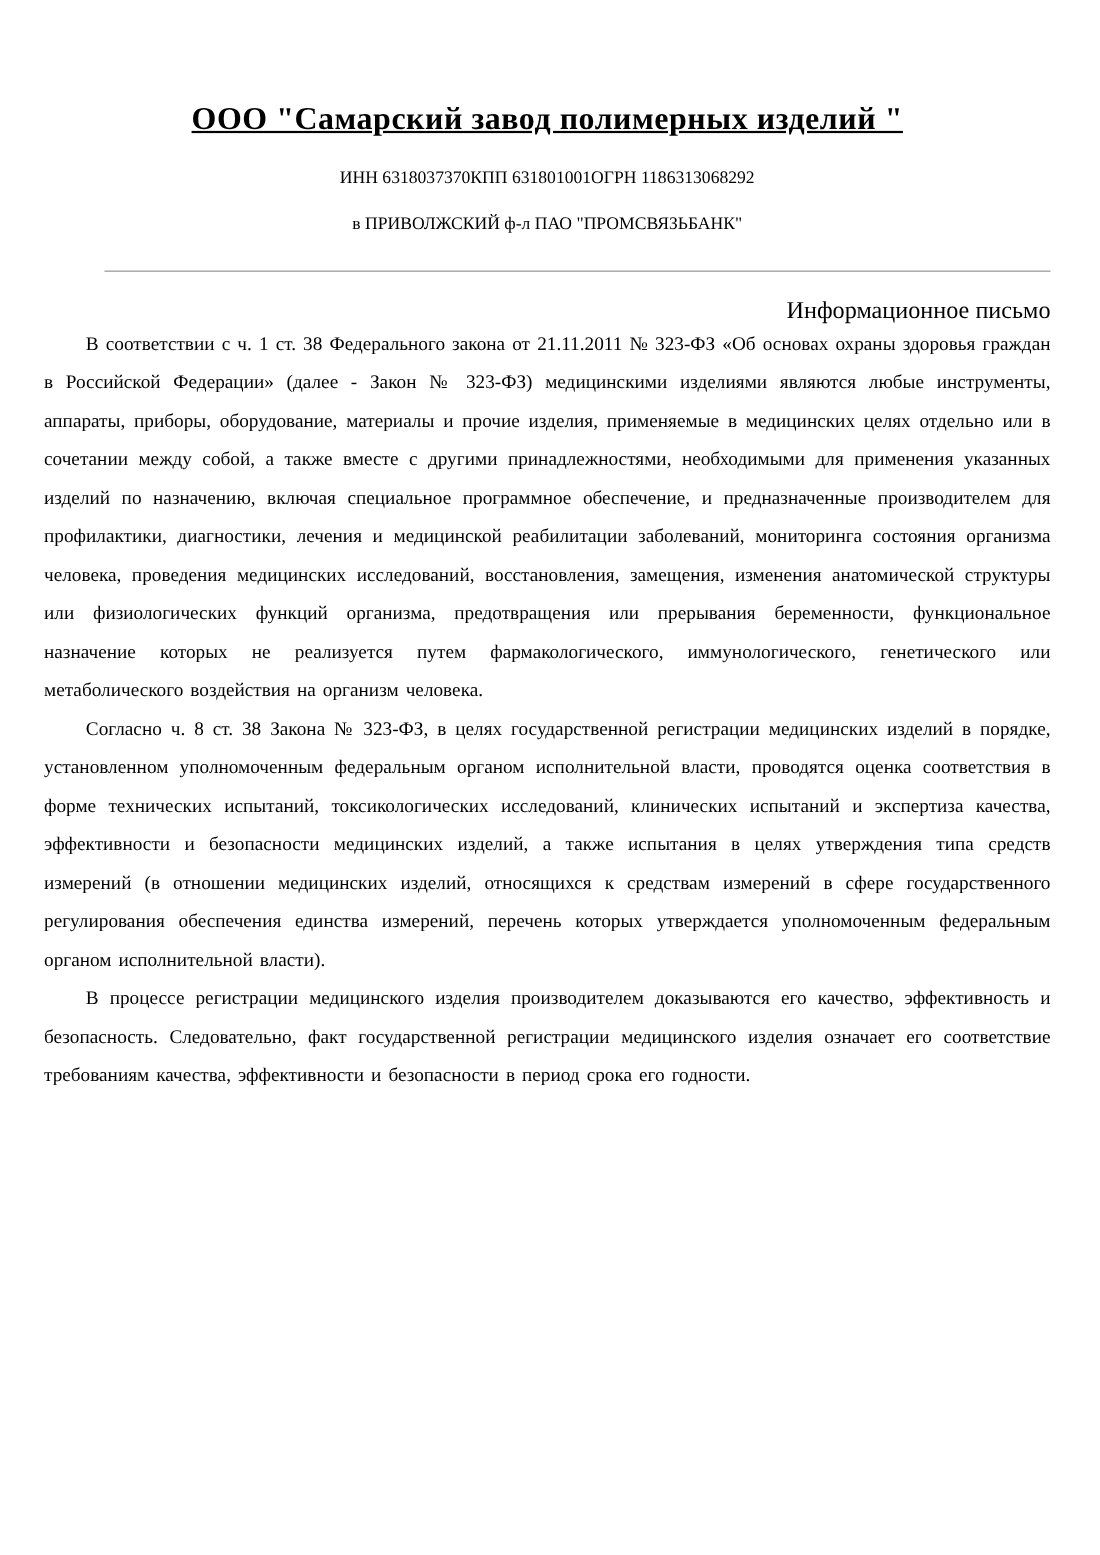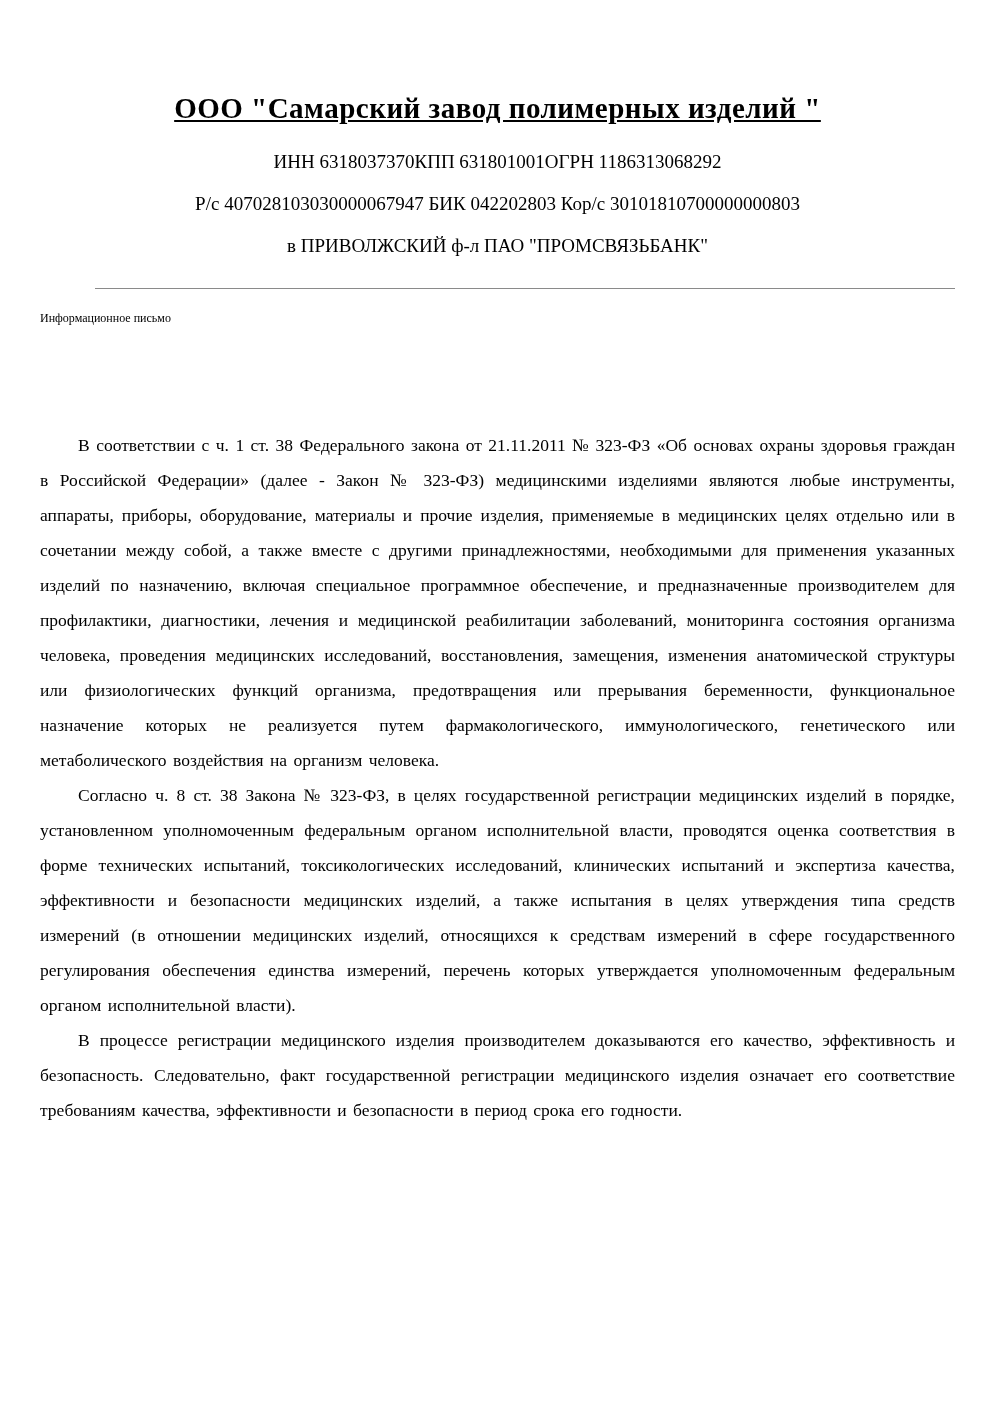--- a/index.html
+++ b/index.html
@@ -21,56 +21,55 @@
   .title {
     margin: 0 0 26px 0;
     text-align: center;
     font-size: 29px;
     font-weight: bold;
     text-decoration: underline;
     letter-spacing: 0.5px;
   }
   .hdr-line {
     text-align: center;
-    font-size: 19px;
+    font-size: 16px;
     line-height: 21px;
     margin-bottom: 21px;
   }
   .divider {
     border: none;
     border-top: 1px solid #8a8a8a;
     margin: 32px 0 0 55px;
     height: 0;
   }
   .doc-type {
-    font-size: 12px;
+    text-align: right;
+    font-size: 22px;
     margin-top: 22px;
   }
   .body-text {
-    margin-top: 102px;
     font-size: 17.5px;
     line-height: 35px;
     text-align: justify;
   }
   .body-text p {
     margin: 0;
     text-indent: 38px;
     word-spacing: 2px;
   }
 </style>
 </head>
 <body>
 
 <div class="page">
   <h1 class="title">ООО "Самарский завод полимерных изделий "</h1>
 
   <div class="hdr-line">ИНН  6318037370КПП 631801001ОГРН 1186313068292</div>
 
 
-  <div class="hdr-line">Р/с 407028103030000067947 БИК 042202803 Кор/с 30101810700000000803</div>
 
   <div class="hdr-line">в  ПРИВОЛЖСКИЙ ф-л ПАО "ПРОМСВЯЗЬБАНК"</div>
 
   <hr class="divider">
 
   <div class="doc-type">Информационное письмо</div>
 
   <div class="body-text">
     <p>В соответствии с ч. 1 ст. 38 Федерального закона от 21.11.2011 № 323-ФЗ «Об основах охраны здоровья граждан в Российской Федерации» (далее - Закон № 323-ФЗ) медицинскими изделиями являются любые инструменты, аппараты, приборы, оборудование, материалы и прочие изделия, применяемые в медицинских целях отдельно или в сочетании между собой, а также вместе с другими принадлежностями, необходимыми для применения указанных изделий по назначению, включая специальное программное обеспечение, и предназначенные производителем для профилактики, диагностики, лечения и медицинской реабилитации заболеваний, мониторинга состояния организма человека, проведения медицинских исследований, восстановления, замещения, изменения анатомической структуры или физиологических функций организма, предотвращения или прерывания беременности, функциональное назначение которых не реализуется путем фармакологического, иммунологического, генетического или метаболического воздействия на организм человека.</p>
     <p>Согласно ч. 8 ст. 38 Закона № 323-ФЗ, в целях государственной регистрации медицинских изделий в порядке, установленном уполномоченным федеральным органом исполнительной власти, проводятся оценка соответствия в форме технических испытаний, токсикологических исследований, клинических испытаний и экспертиза качества, эффективности и безопасности медицинских изделий, а также испытания в целях утверждения типа средств измерений (в отношении медицинских изделий, относящихся к средствам измерений в сфере государственного регулирования обеспечения единства измерений, перечень которых утверждается уполномоченным федеральным органом исполнительной власти).</p>

